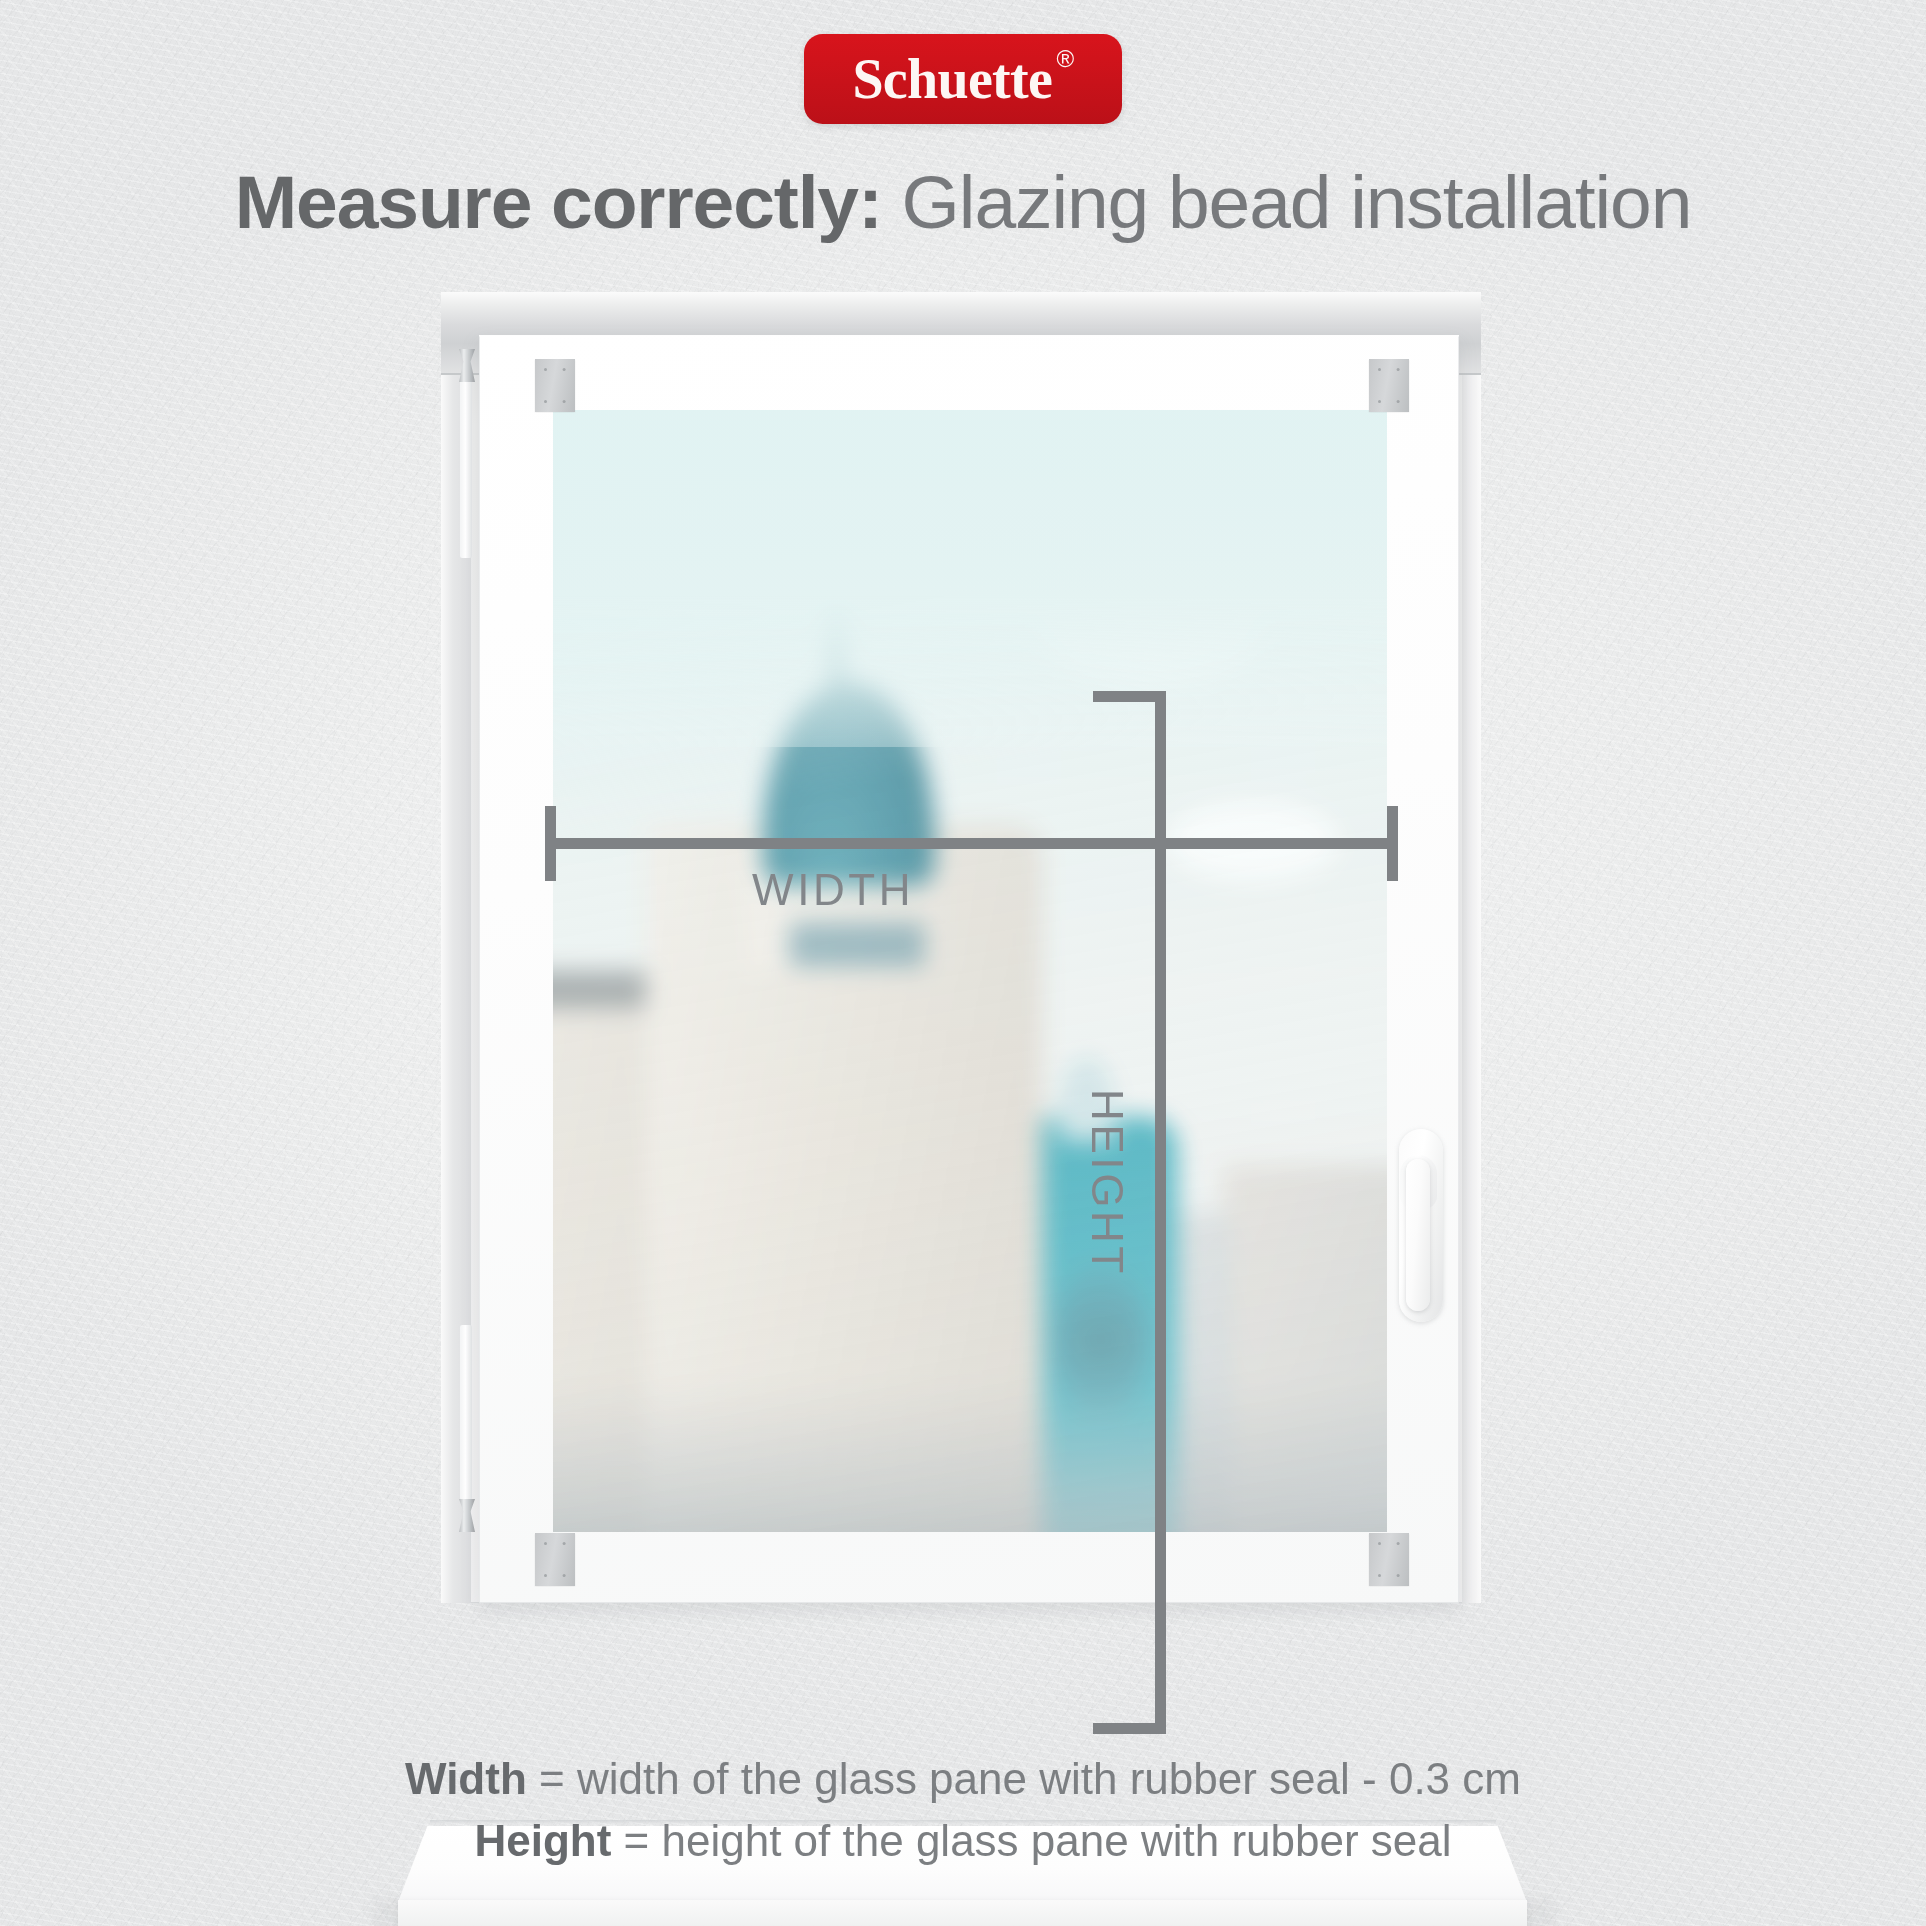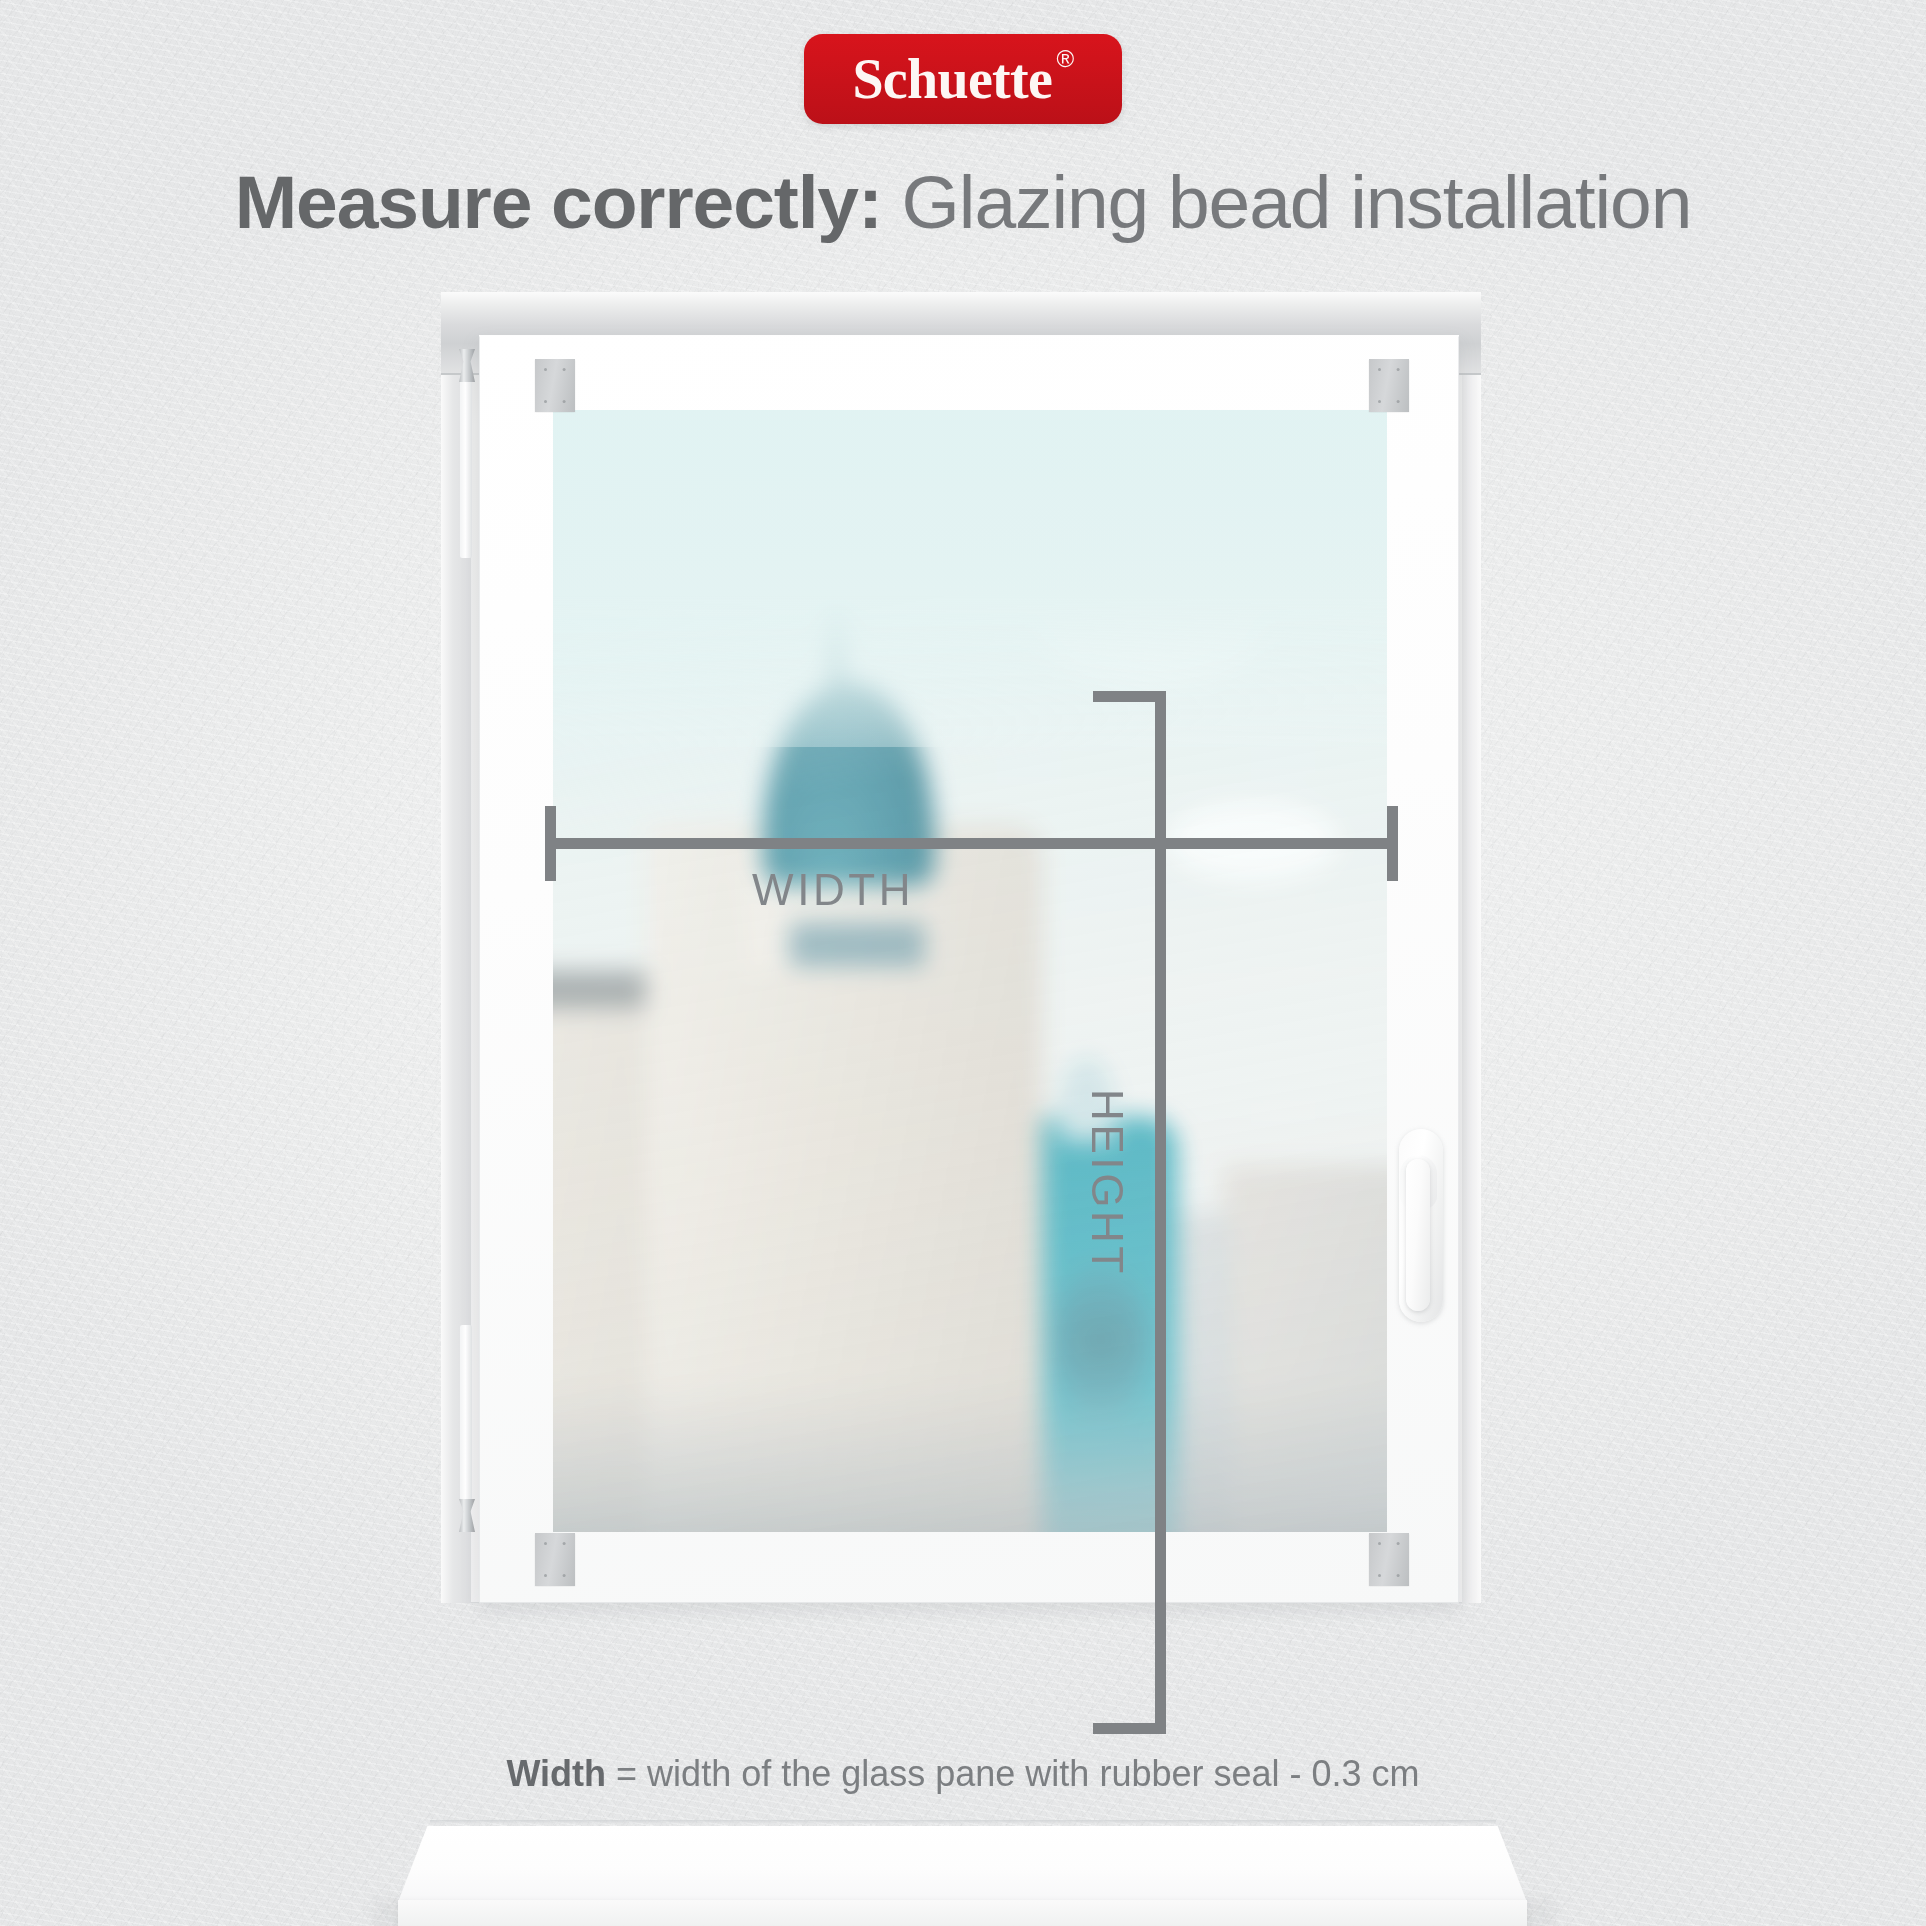--- a/index.html
+++ b/index.html
@@ -473,21 +473,21 @@
 
   
   .footer {
     position: absolute;
     left: 0; right: 0;
     top: 1748px;
     text-align: center;
     color: #7c7f82;
   }
   .footer-line {
-    font-size: 36px;
+    font-size: 44px;
     line-height: 1.42;
     white-space: nowrap;
     font-weight: 300;
   }
   .footer-key {
     font-weight: 700;
     color: #676a6d;
   }
 </style>
 </head>
@@ -574,16 +574,19 @@
     <div class="sill-backline"></div>
     <div class="sill-shadow"></div>
     <div class="sill-top"></div>
     <div class="sill-front"></div>
   </div>
 
   <div class="footer">
     <div class="footer-line">
       <span class="footer-key">Width</span><span> = width of the glass pane with rubber seal - 0.3 cm</span>
     </div>
+    <div class="footer-line">
+      <span class="footer-key">Height</span><span> = height of the glass pane with rubber seal</span>
+    </div>
   </div>
 
 </div>
 
 
 </body></html>

